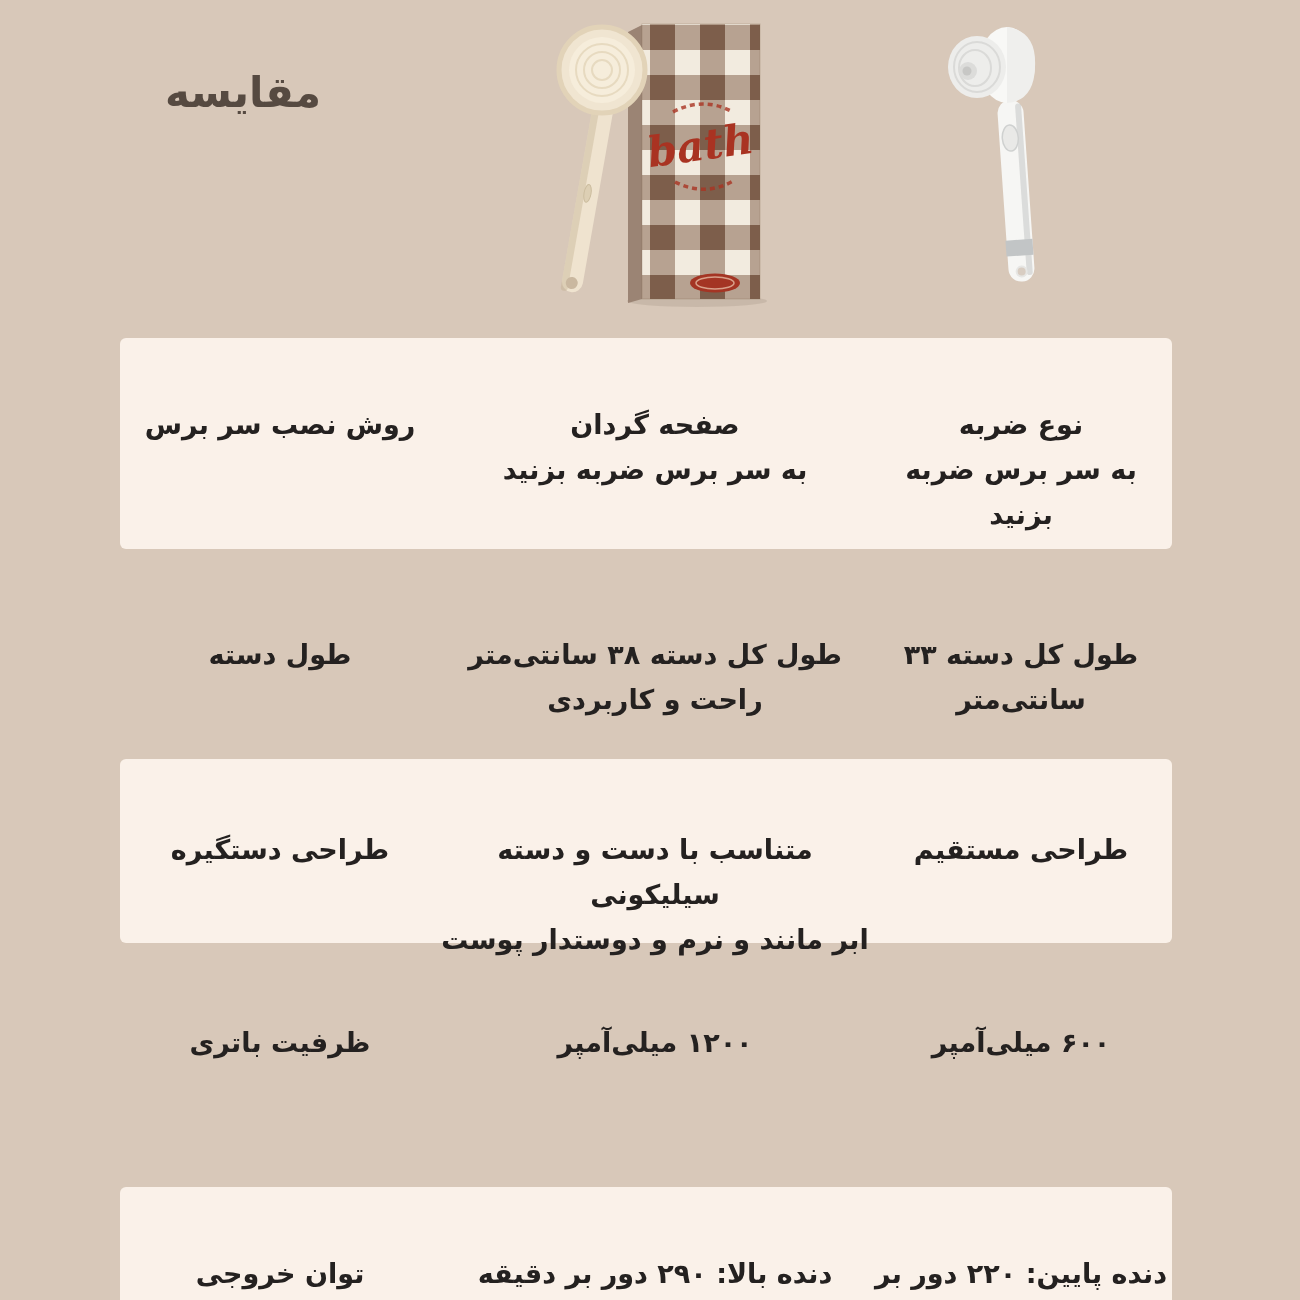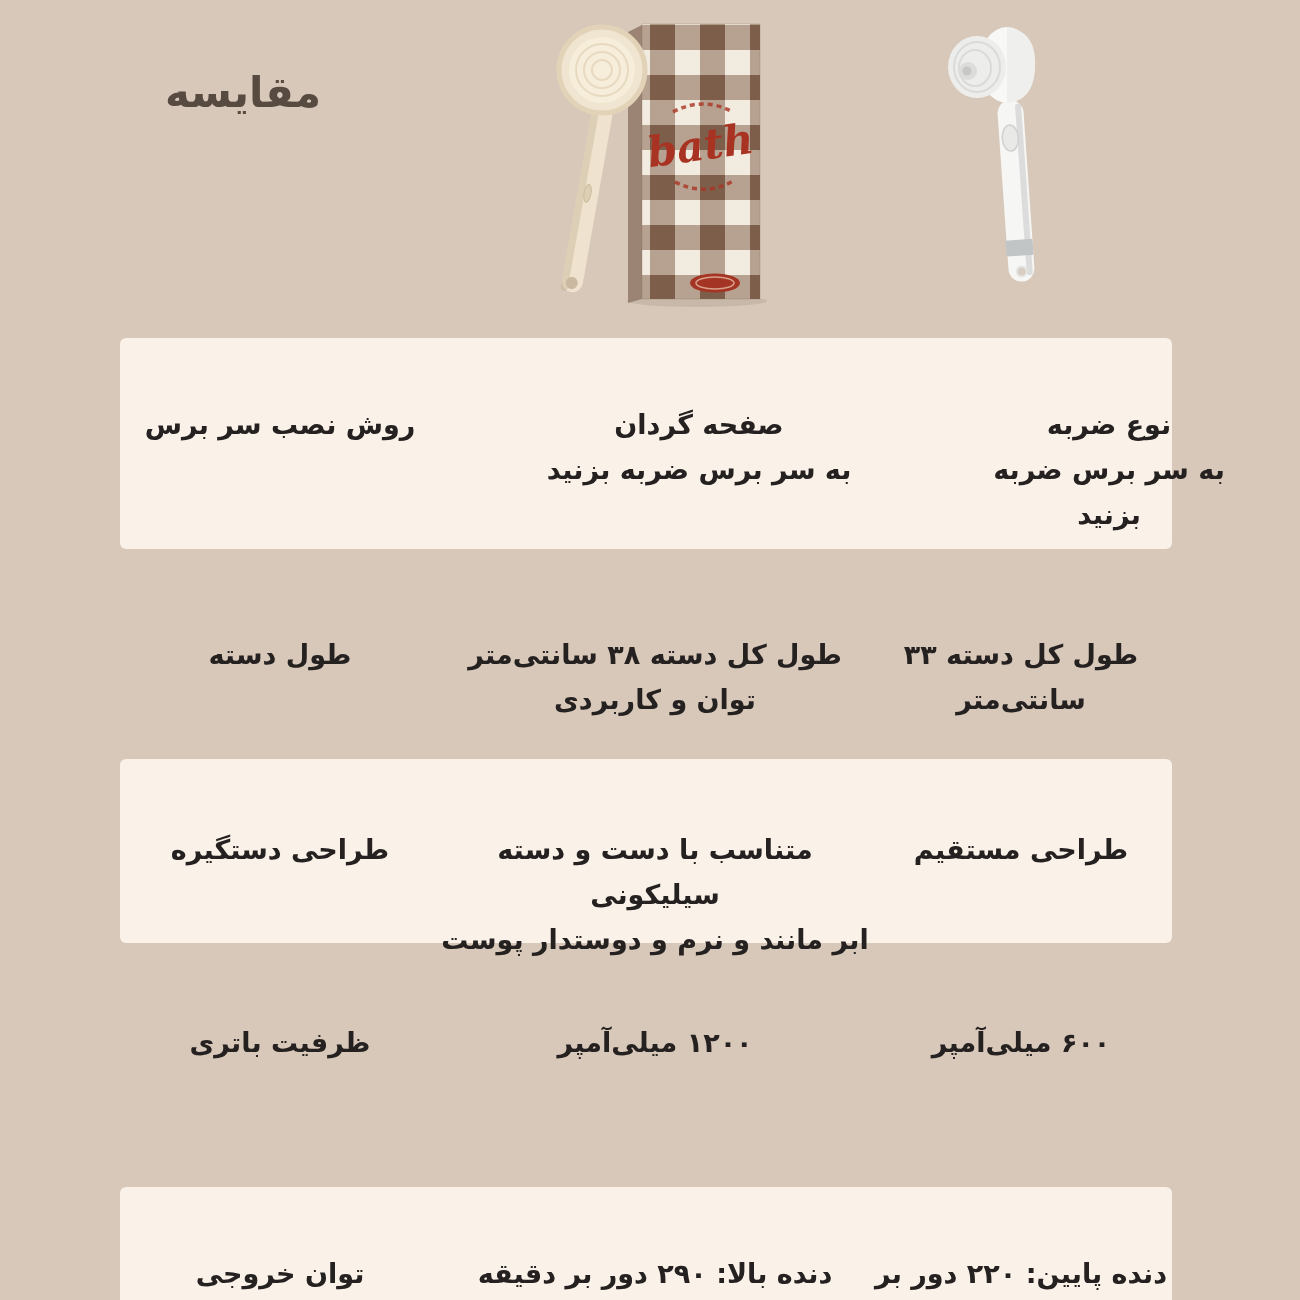--- a/index.html
+++ b/index.html
@@ -22,21 +22,21 @@
     position:absolute;left:120px;width:1052px;
     display:grid;grid-template-columns:320px 430px 302px;
     box-sizing:border-box;
   }
   .row.card{background:#faf1e9;border-radius:6px;}
   .cell{
     direction:rtl;text-align:center;
     font-size:27px;font-weight:bold;line-height:45px;color:#242120;
   }
   .cell span{display:block;}
-  #row1{top:338px;height:211px;padding-top:64px;gap:44px;}
+  #row1{top:338px;height:211px;padding-top:64px;}
   #row2{top:572px;height:177px;padding-top:60px;}
   #row3{top:759px;height:184px;padding-top:68px;}
   #row4{top:968px;height:219px;padding-top:52px;}
   #row5{top:1187px;height:211px;padding-top:64px;}
 </style>
 </head>
 <body>
 
 <div class="page-title">مقایسه</div>
 
@@ -114,21 +114,21 @@
     <span>به سر برس ضربه بزنید</span>
   </div>
 </div>
 
 <div id="row2" class="row">
   <div class="cell">
     <span>طول دسته</span>
   </div>
   <div class="cell">
     <span>طول کل دسته ۳۸ سانتی‌متر</span>
-    <span>توان و کاربردی</span>
+    <span>راحت و کاربردی</span>
   </div>
   <div class="cell">
     <span>طول کل دسته ۳۳ سانتی‌متر</span>
     <span></span>
   </div>
 </div>
 
 <div id="row3" class="row card">
   <div class="cell">
     <span>طراحی دستگیره</span>

